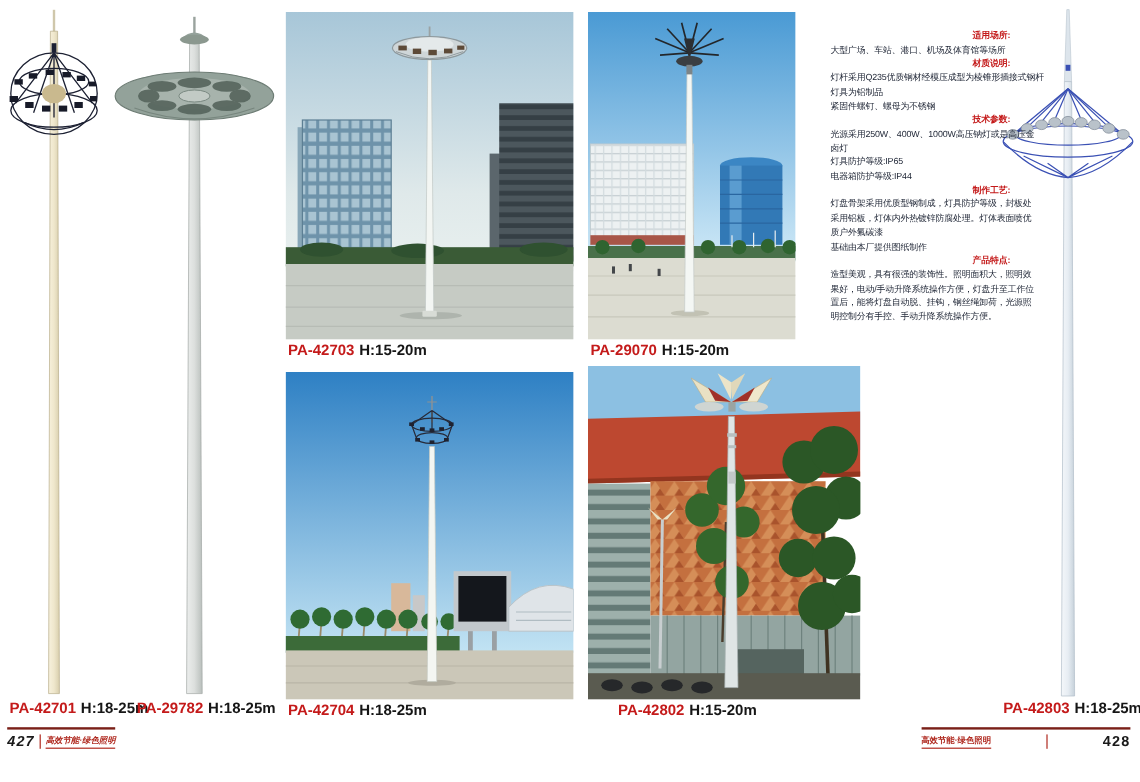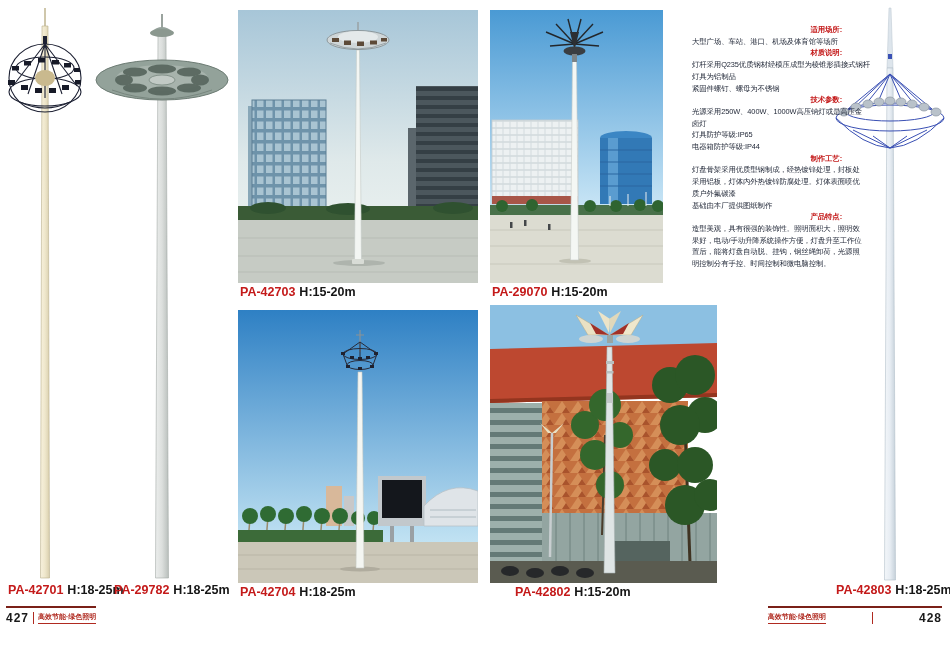--- a/index.html
+++ b/index.html
@@ -372,29 +372,29 @@
   <div class="hd">材质说明:</div>
   <div class="ln">灯杆采用Q235优质钢材经模压成型为棱锥形插接式钢杆</div>
   <div class="ln">灯具为铝制品</div>
   <div class="ln">紧固件螺钉、螺母为不锈钢</div>
   <div class="hd">技术参数:</div>
   <div class="ln">光源采用250W、400W、1000W高压钠灯或是高压金</div>
   <div class="ln">卤灯</div>
   <div class="ln">灯具防护等级:IP65</div>
   <div class="ln">电器箱防护等级:IP44</div>
   <div class="hd">制作工艺:</div>
-  <div class="ln">灯盘骨架采用优质型钢制成，经热镀锌处理，封板处</div>
+  <div class="ln">灯盘骨架采用优质型钢制成，灯具防护等级，封板处</div>
   <div class="ln">采用铝板，灯体内外热镀锌防腐处理。灯体表面喷优</div>
   <div class="ln">质户外氟碳漆</div>
   <div class="ln">基础由本厂提供图纸制作</div>
   <div class="hd">产品特点:</div>
   <div class="ln">造型美观，具有很强的装饰性。照明面积大，照明效</div>
   <div class="ln">果好，电动/手动升降系统操作方便，灯盘升至工作位</div>
   <div class="ln">置后，能将灯盘自动脱、挂钩，钢丝绳卸荷，光源照</div>
-  <div class="ln">明控制分有手控、时间控制和微电脑控制。</div>
+  <div class="ln">明控制分有手控、手动升降系统操作方便。</div>
 </div>
 
 <div class="abs plabel" style="left:8px;top:583px">
   <span class="code">PA-42701</span><span class="hval">H:18-25m</span>
 </div>
 <div class="abs plabel" style="left:114px;top:583px">
   <span class="code">PA-29782</span><span class="hval">H:18-25m</span>
 </div>
 <div class="abs plabel" style="left:240px;top:285px">
   <span class="code">PA-42703</span><span class="hval">H:15-20m</span>
@@ -405,21 +405,21 @@
 <div class="abs plabel" style="left:492px;top:285px">
   <span class="code">PA-29070</span><span class="hval">H:15-20m</span>
 </div>
 <div class="abs plabel" style="left:515px;top:585px">
   <span class="code">PA-42802</span><span class="hval">H:15-20m</span>
 </div>
 <div class="abs plabel" style="left:836px;top:583px">
   <span class="code">PA-42803</span><span class="hval">H:18-25m</span>
 </div>
 
-<div class="abs footer" style="left:6px;top:606px;">
+<div class="abs footer" style="left:6px;top:606px;font-style:italic;">
   <span class="pnum">427</span>
   <span class="fdiv"></span>
   <span class="slogan">高效节能·绿色照明</span>
 </div>
 <div class="abs footer" style="right:8px;top:606px;gap:42px;">
   <span class="slogan">高效节能·绿色照明</span>
   <span class="fdiv"></span>
   <span class="pnum">428</span>
 </div>
 

